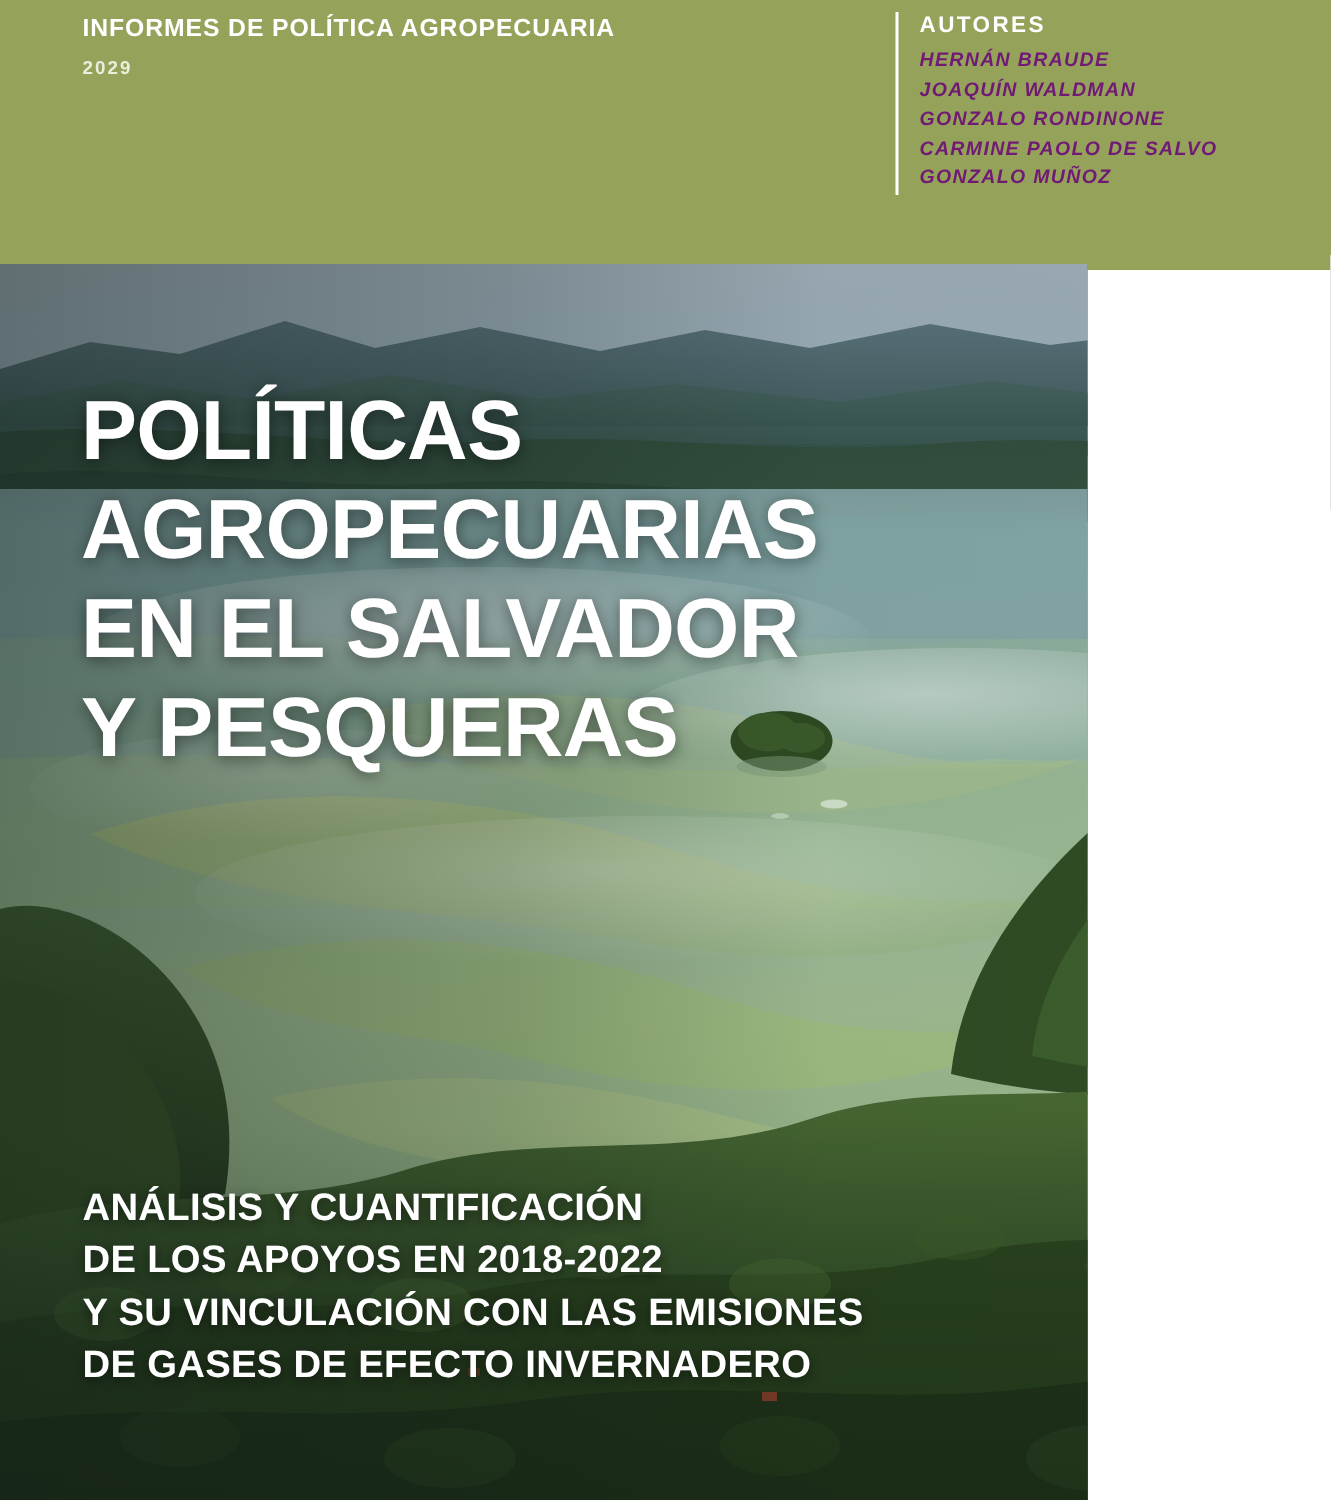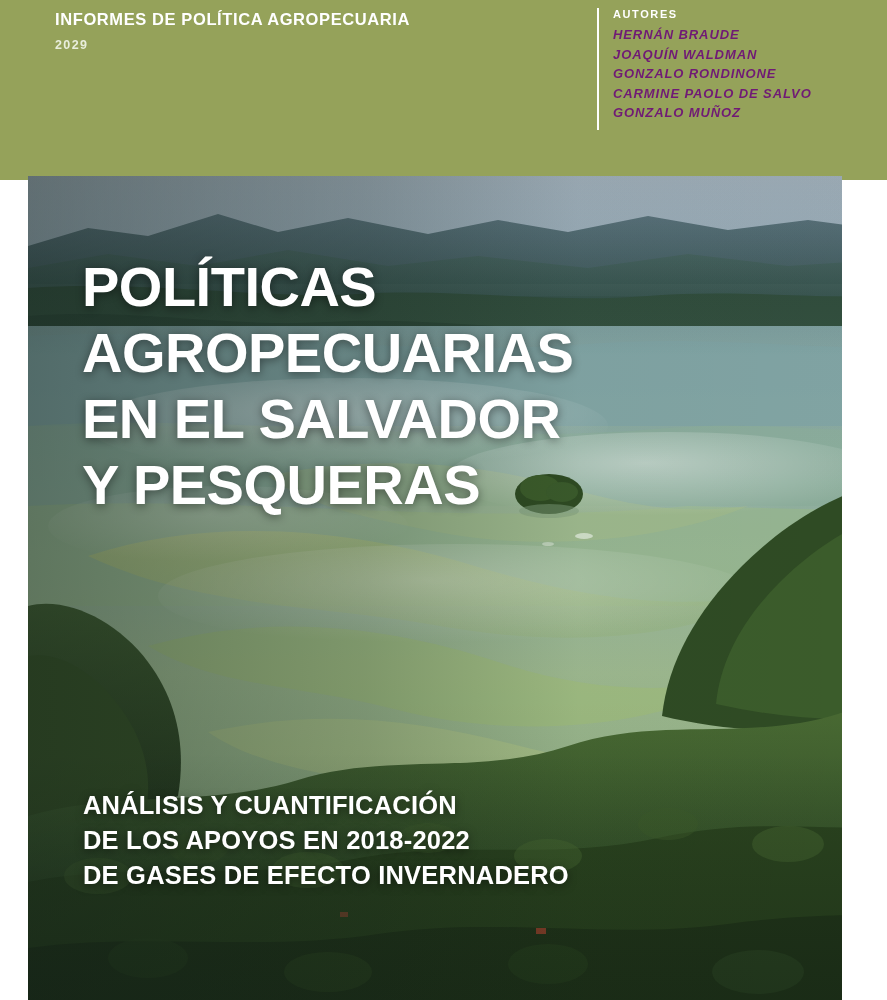--- a/index.html
+++ b/index.html
@@ -60,21 +60,21 @@
     left: 597px;
     top: 8px;
     padding-left: 14px;
     border-left: 2px solid #ffffff;
     height: 122px;
     box-sizing: border-box;
   }
   .authors-label {
     font-family: "Liberation Sans", sans-serif;
     font-weight: bold;
-    font-size: 11px;
+    font-size: 15px;
     letter-spacing: 1.6px;
     color: #ffffff;
     text-transform: uppercase;
     margin-bottom: 5px;
   }
   .author-name {
     font-family: "Liberation Sans", sans-serif;
     font-weight: bold;
     font-size: 13px;
     letter-spacing: 0.9px;
@@ -83,25 +83,24 @@
     line-height: 19.5px;
     white-space: nowrap;
     font-style: italic;
   }
 
   
   .cover-photo {
     position: absolute;
     left: 0;
     top: 176px;
-    width: 814px;
+    width: 725px;
     height: 824px;
     overflow: hidden;
     background: #4e6b4e;
-    margin-left: 28px;
   }
   .photo-svg {
     position: absolute;
     left: 0;
     top: 0;
     width: 887px;
     height: 824px;
     display: block;
   }
 
@@ -287,18 +286,19 @@
     <div class="main-title">
       <div class="line">POLÍTICAS</div>
       <div class="line">AGROPECUARIAS</div>
       <div class="line">EN EL SALVADOR</div>
       <div class="line">Y PESQUERAS</div>
     </div>
 
     <div class="subtitle">
       <div class="line">ANÁLISIS Y CUANTIFICACIÓN</div>
       <div class="line">DE LOS APOYOS EN 2018-2022</div>
+      <div class="line">Y SU VINCULACIÓN CON LAS EMISIONES</div>
       <div class="line">DE GASES DE EFECTO INVERNADERO</div>
     </div>
 
   </div>
 
 </div>
 
 </body></html>

